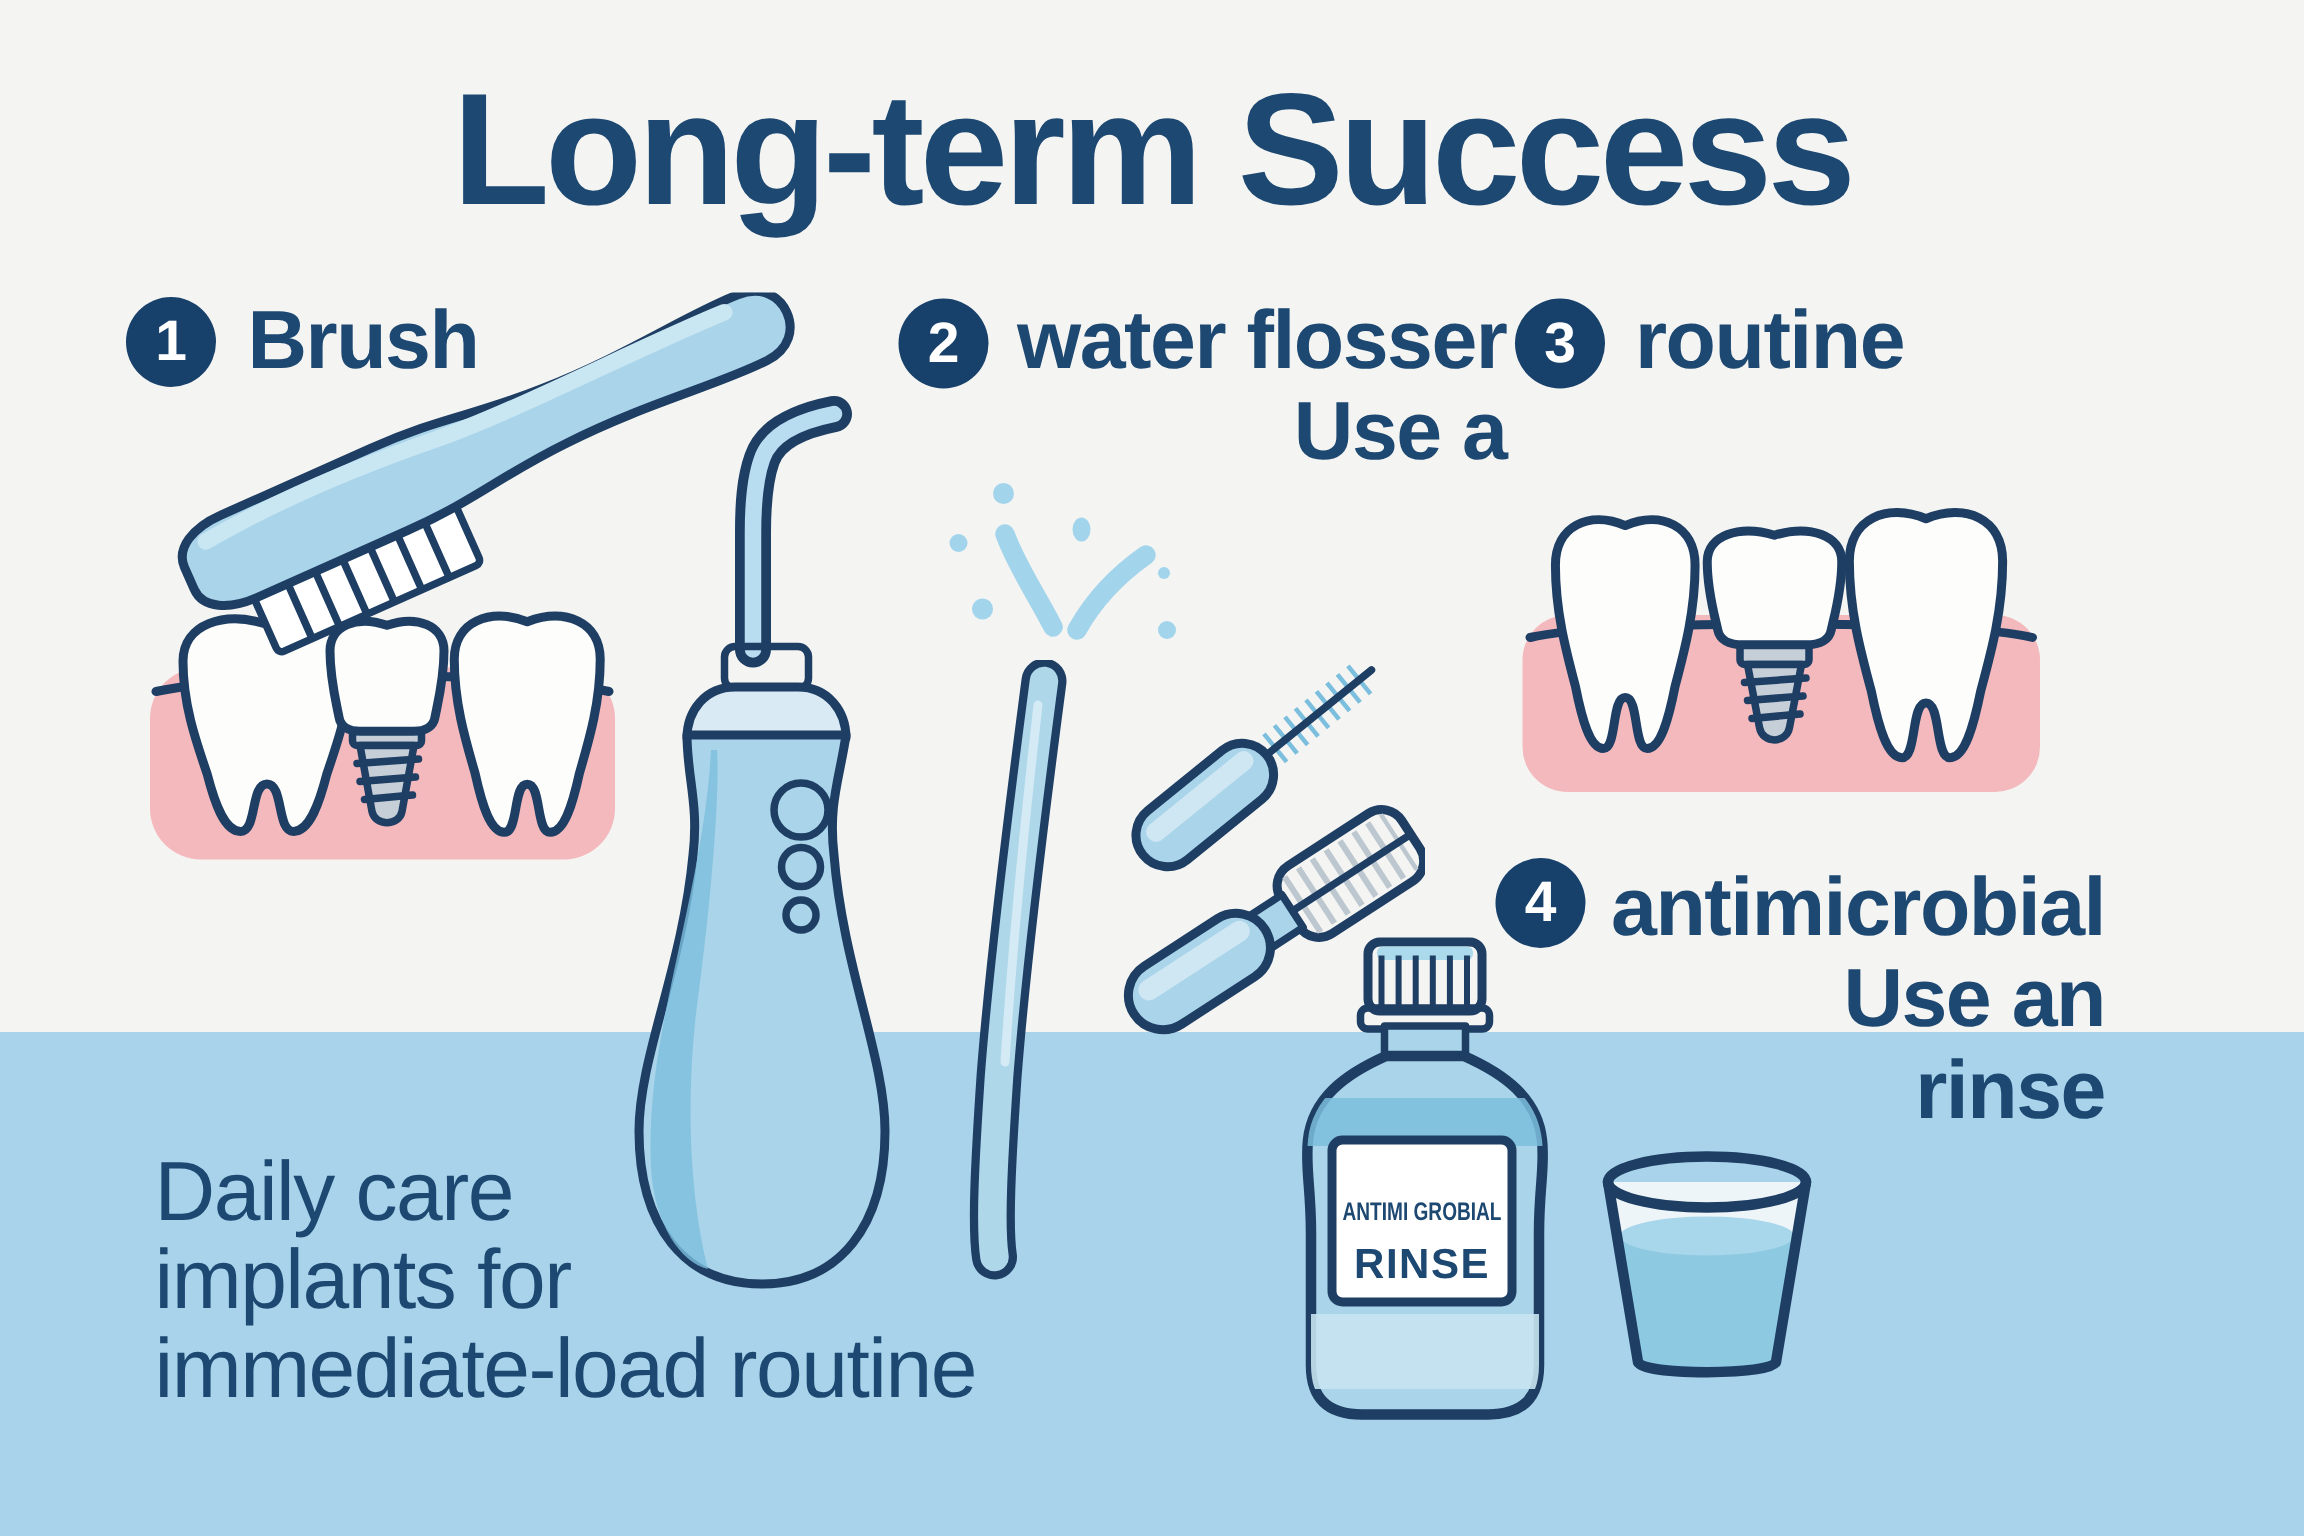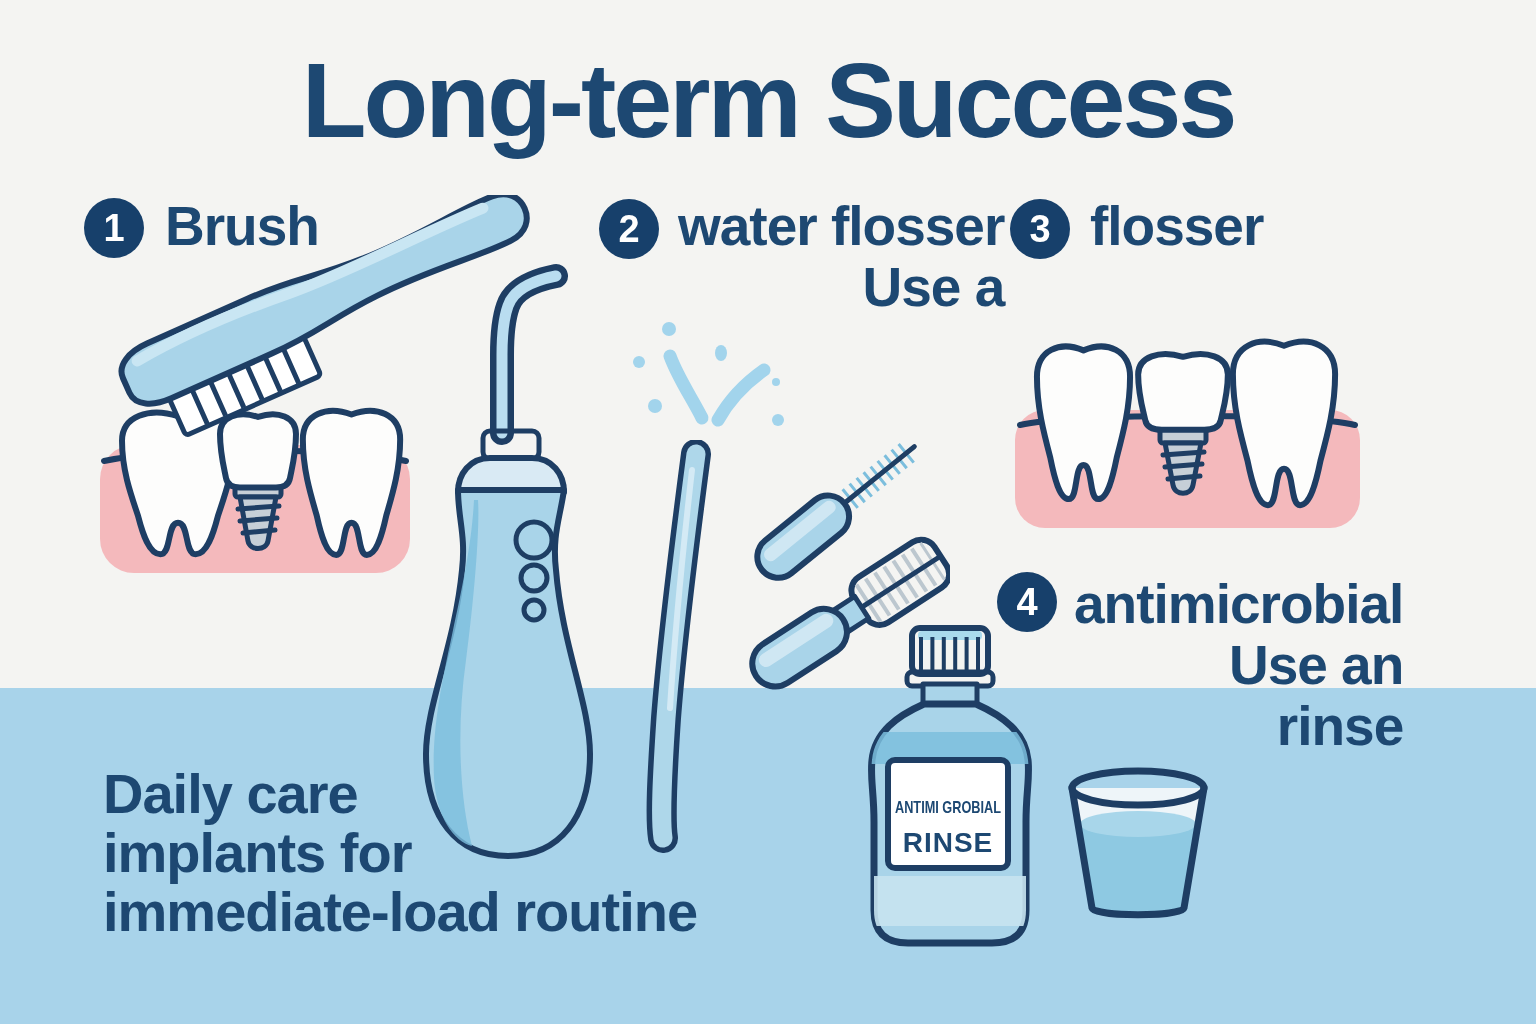--- a/index.html
+++ b/index.html
@@ -24,21 +24,21 @@
     position:absolute; width:60px; height:60px; border-radius:50%;
     background:var(--badge); color:#ffffff; font-size:38px; font-weight:bold;
     display:flex; align-items:center; justify-content:center;
   }
   .step-label{
     position:absolute; color:var(--navy); font-size:55px; font-weight:bold;
     line-height:61px; letter-spacing:-1px; white-space:nowrap;text-align:right;
   }
   .footer{
     position:absolute; left:103px; top:764px; color:var(--navy);
-    font-size:56px; font-weight:bold; line-height:59px; letter-spacing:-1px; white-space:nowrap;
+    font-size:56px; font-weight:normal; line-height:59px; letter-spacing:-1px; white-space:nowrap;
   }
   .ill{position:absolute;}
   
   .s4,.s5,.s6,.s7{stroke:var(--outline); stroke-linecap:round; stroke-linejoin:round; vector-effect:non-scaling-stroke; fill:none;}.s5{stroke-width:5px}.s6{stroke-width:6px}.s7{stroke-width:7px}
   .f-lb{fill:var(--light-blue)} .f-mb{fill:var(--mid-blue)} .f-pb{fill:var(--pale-blue)}
   .f-pink{fill:var(--gum-pink)} .f-gray{fill:var(--implant-gray)} .f-white{fill:var(--tooth-white)}
   .f-drop{fill:var(--droplet)} .f-wh{fill:#ffffff}
   .lbl1{font-family:"Liberation Sans",sans-serif; font-weight:bold; font-size:17px; fill:var(--navy);}
   .lbl2{font-family:"Liberation Sans",sans-serif; font-weight:bold; font-size:28px; letter-spacing:1px; fill:var(--navy);}
 </style>
@@ -62,21 +62,21 @@
   </div>
   <div class="step-label" style="left:678px; top:196px;">
     <div>water flosser</div>
     <div>Use a</div>
   </div>
 
   <div class="badge" style="left:1010px; top:199px;">
     <span>3</span>
   </div>
   <div class="step-label" style="left:1090px; top:196px;">
-    <div>flosser</div>
+    <div>routine</div>
   </div>
 
   <div class="badge" style="left:997px; top:572px;">
     <span>4</span>
   </div>
   <div class="step-label" style="left:1074px; top:574px;">
     <div>antimicrobial</div>
     <div>Use an</div>
     <div>rinse</div>
   </div>

